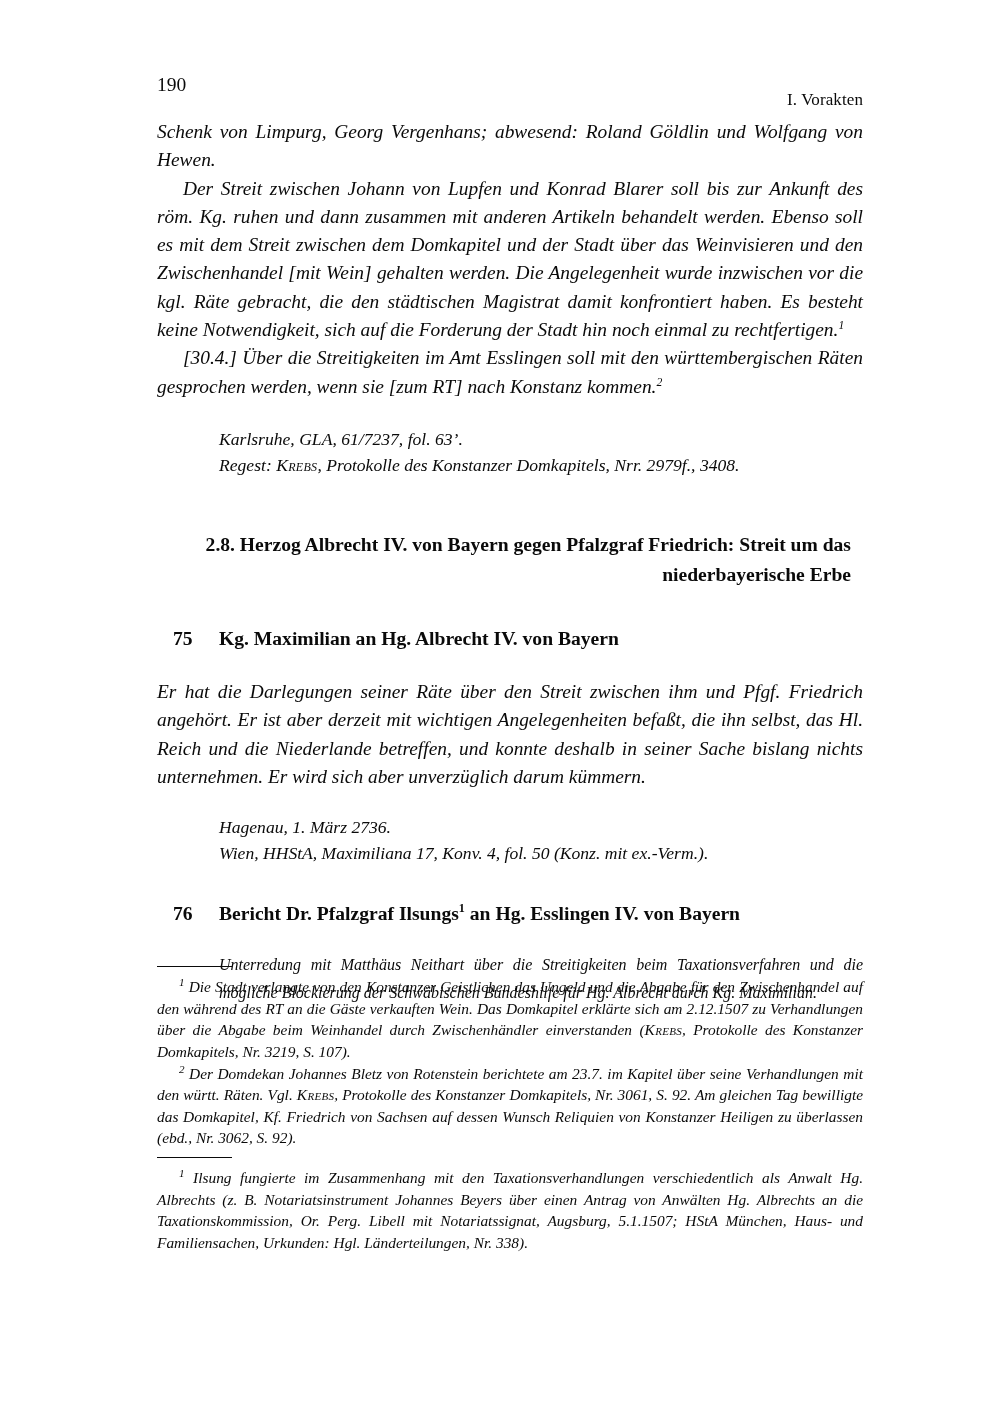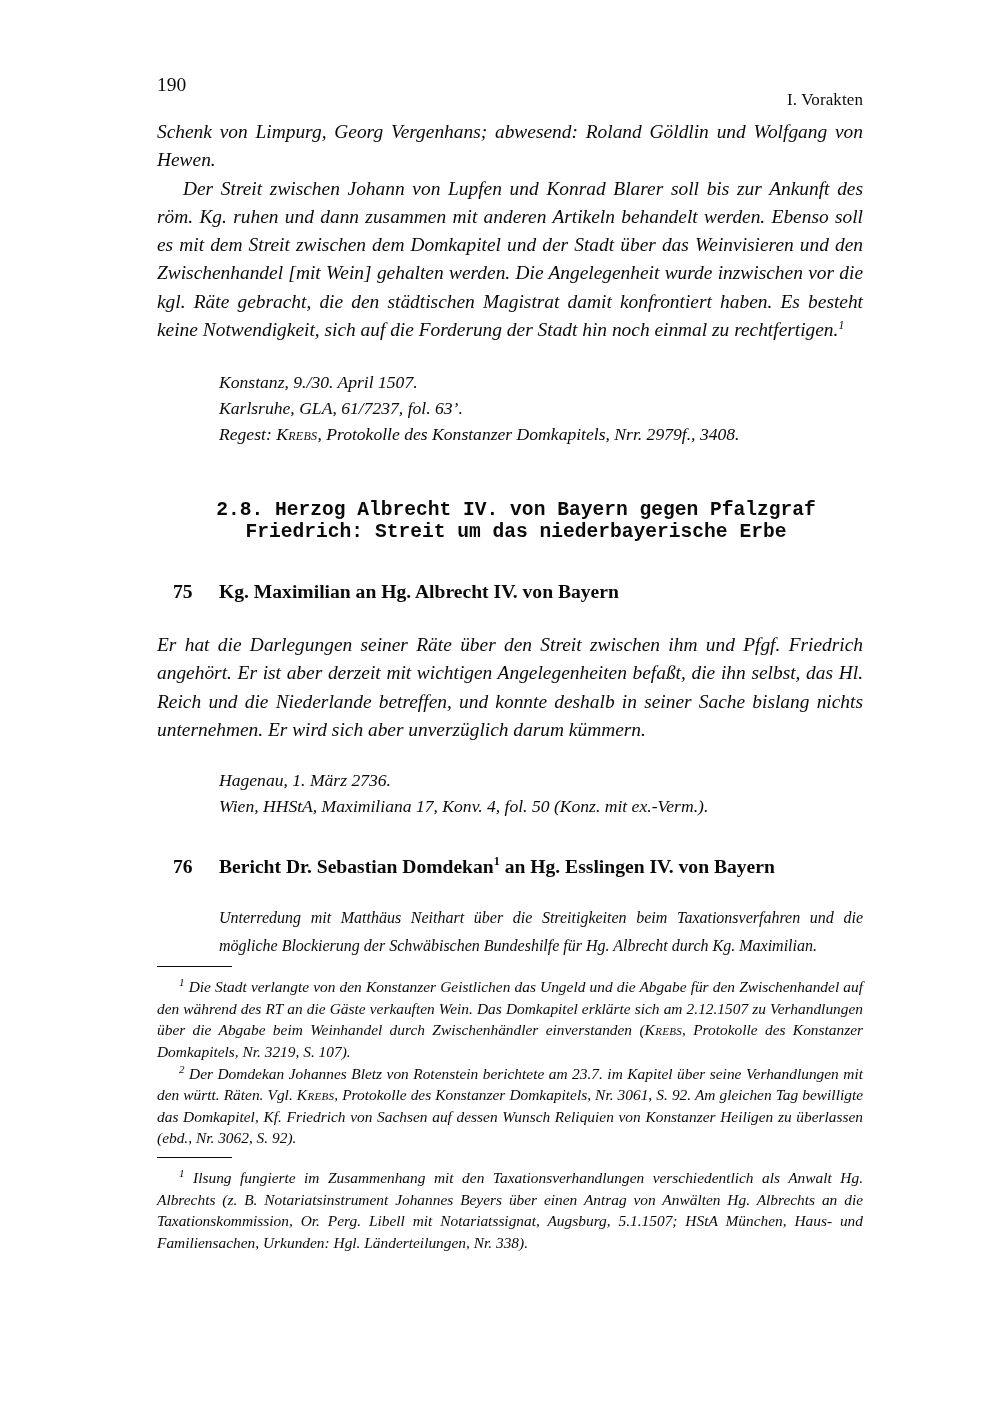--- a/index.html
+++ b/index.html
@@ -83,25 +83,24 @@
   .sc {
     font-variant: small-caps;
     font-style: italic;
     letter-spacing: 0.3px;
   }
 
   
   .sec-head {
     font-weight: bold;
     font-size: 19.6px;
-    line-height: 22px;
-    text-align: center;
+    line-height: 30px;
+    text-align: right;
     margin-left: 24px;
     margin-right: 12px;
-    font-family: Liberation Mono, monospace;
   }
 
   
   .doc-head {
     font-weight: bold;
     font-size: 19.6px;
     line-height: 26px;
     position: relative;
     padding-left: 62px;
   }
@@ -173,42 +172,42 @@
     <span class="folio">190</span>
     <span class="title">I. Vorakten</span>
   </div>
 
   <div class="body-col">
 
     <p class="it first">Schenk von Limpurg, Georg Vergenhans; abwesend: Roland Göldlin und Wolfgang von Hewen.</p>
 
     <p class="it ind"><span>Der Streit zwischen Johann von Lupfen und Konrad Blarer soll bis zur Ankunft des röm. Kg. ruhen und dann zusammen mit anderen Artikeln behandelt werden. Ebenso soll es mit dem Streit zwischen dem Domkapitel und der Stadt über das Weinvisieren und den Zwischenhandel [mit Wein] gehalten werden. Die Angelegenheit wurde inzwischen vor die kgl. Räte gebracht, die den städtischen Magistrat damit konfrontiert haben. Es besteht keine Notwendigkeit, sich auf die Forderung der Stadt hin noch einmal zu rechtfertigen.</span><sup class="fn">1</sup></p>
 
+    <p class="it ind"><span>[30.4.] Über die Streitigkeiten im Amt Esslingen soll mit den württembergischen Räten gesprochen werden, wenn sie [zum RT] nach Konstanz kommen.</span><sup class="fn">2</sup></p>
 
     <div class="cite" style="margin-top:26px;">
-      <div class="line">Konstanz, 9./30. April 1507.</div>
       <div class="line">Karlsruhe, GLA, 61/7237, fol. 63’.</div>
       <div class="line"><span>Regest: </span><span class="sc">Krebs</span><span>, Protokolle des Konstanzer Domkapitels, Nrr. 2979f., 3408.</span></div>
     </div>
 
     <p class="sec-head" style="margin-top:52px;">2.8. Herzog Albrecht IV. von Bayern gegen Pfalzgraf Friedrich: Streit um das niederbayerische Erbe</p>
 
     <p class="doc-head" style="margin-top:36px;">
       <span class="num">75</span><span>Kg. Maximilian an Hg. Albrecht IV. von Bayern</span>
     </p>
 
     <p class="it first" style="margin-top:26px;">Er hat die Darlegungen seiner Räte über den Streit zwischen ihm und Pfgf. Friedrich angehört. Er ist aber derzeit mit wichtigen Angelegenheiten befaßt, die ihn selbst, das Hl. Reich und die Niederlande betreffen, und konnte deshalb in seiner Sache bislang nichts unternehmen. Er wird sich aber unverzüglich darum kümmern.</p>
 
     <div class="cite" style="margin-top:24px;">
       <div class="line">Hagenau, 1. März 2736.</div>
       <div class="line">Wien, HHStA, Maximiliana 17, Konv. 4, fol. 50 (Konz. mit ex.-Verm.).</div>
     </div>
 
     <p class="doc-head" style="margin-top:34px;">
-      <span class="num">76</span><span>Bericht Dr. Sebastian Domdekan</span><sup>1</sup><span> an Hg. Esslingen IV. von Bayern</span>
+      <span class="num">76</span><span>Bericht Dr. Pfalzgraf Ilsungs</span><sup>1</sup><span> an Hg. Esslingen IV. von Bayern</span>
     </p>
 
     <p class="regest" style="margin-top:24px;">Unterredung mit Matthäus Neithart über die Streitigkeiten beim Taxationsverfahren und die mögliche Blockierung der Schwäbischen Bundeshilfe für Hg. Albrecht durch Kg. Maximilian.</p>
 
   </div>
 
   <div class="fn-block" style="top:966px;">
     <div class="fn-rule"></div>
 
     <p class="fn-text"><span class="marker">1</span> <span>Die Stadt verlangte von den Konstanzer Geistlichen das Ungeld und die Abgabe für den Zwischenhandel auf den während des RT an die Gäste verkauften Wein. Das Domkapitel erklärte sich am 2.12.1507 zu Verhandlungen über die Abgabe beim Weinhandel durch Zwischenhändler einverstanden (</span><span class="sc">Krebs</span><span>, Protokolle des Konstanzer Domkapitels, Nr. 3219, S. 107).</span></p>

